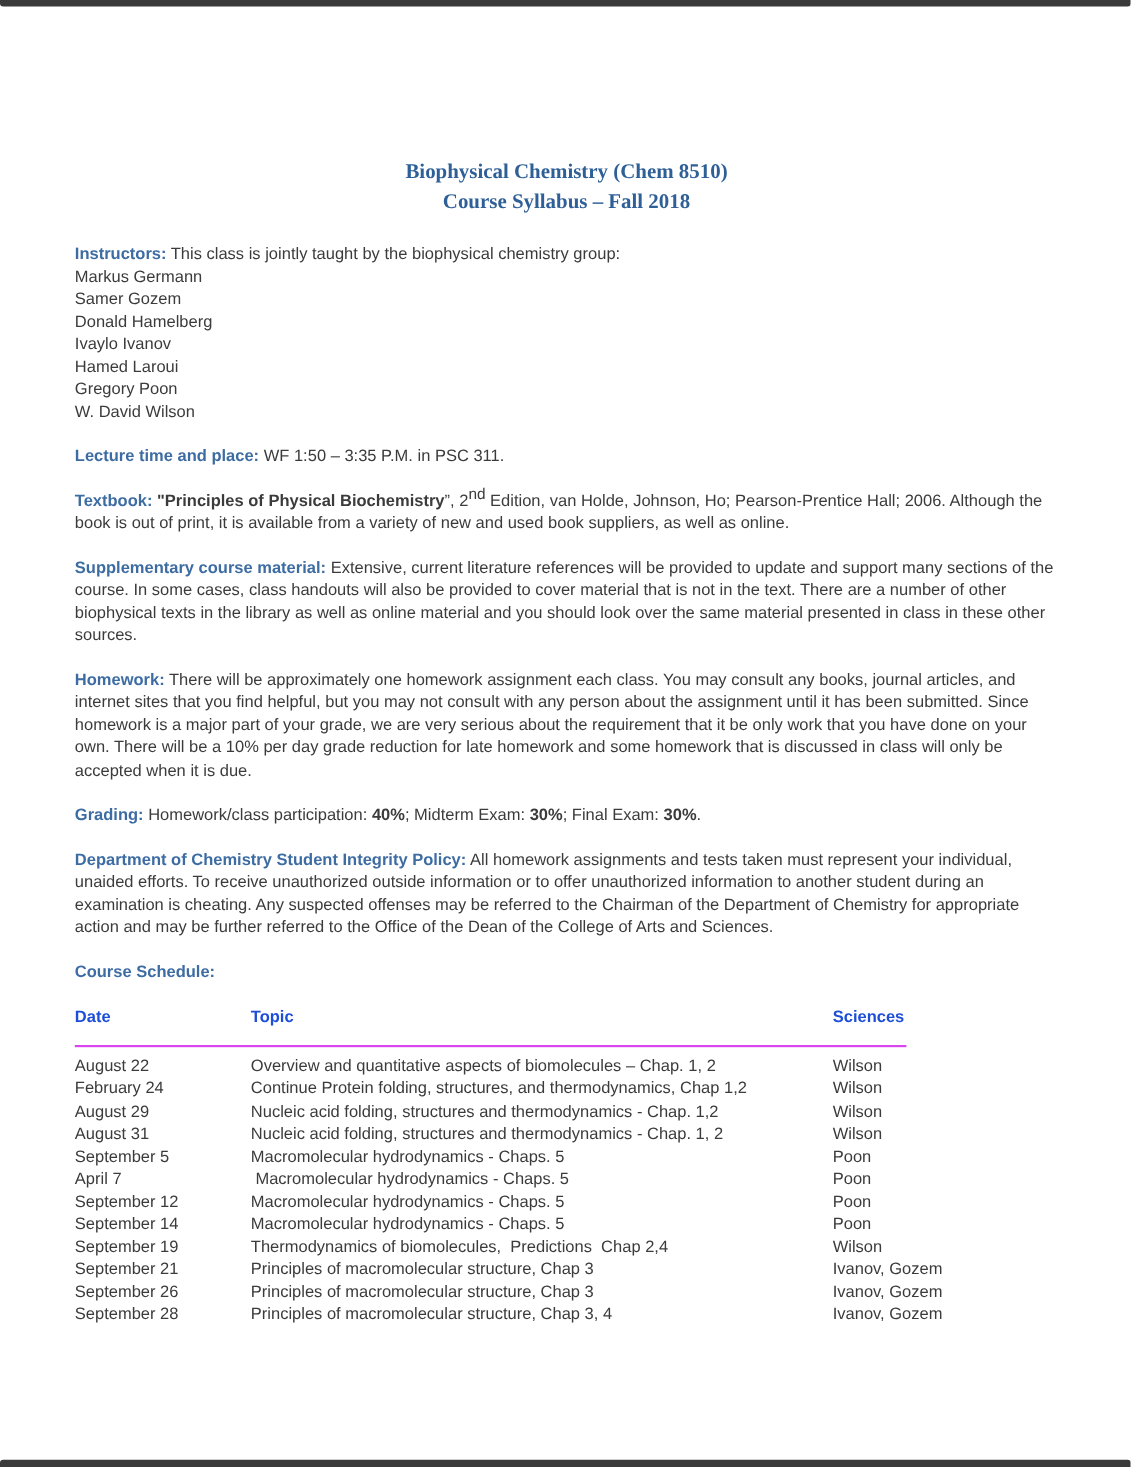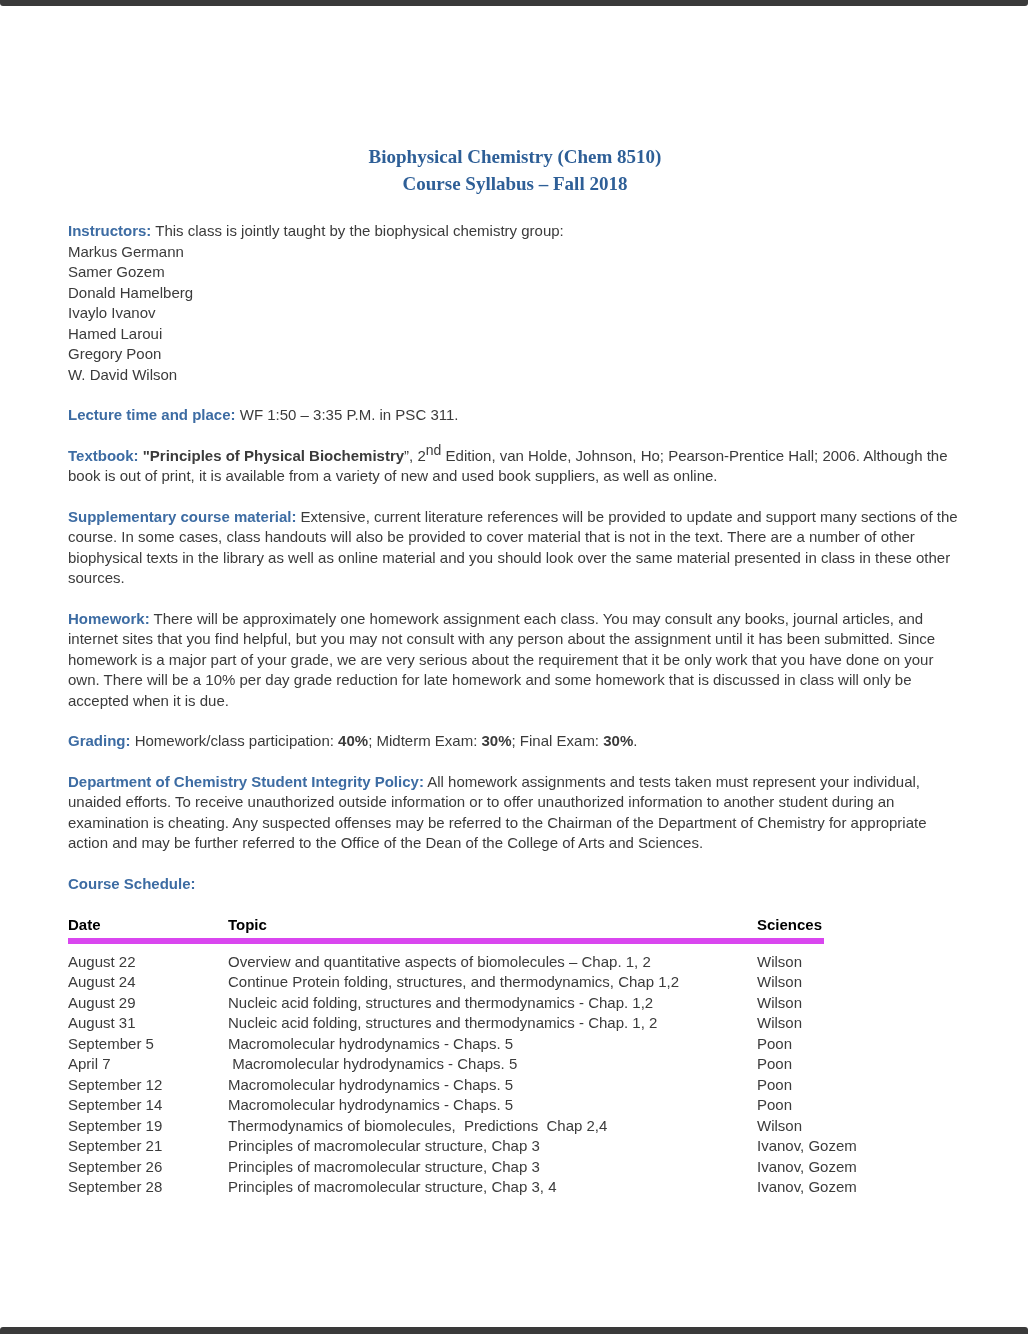--- a/index.html
+++ b/index.html
@@ -37,24 +37,24 @@
   .para.first { margin-top: 24px; }
   .label { color: #3d6ca3; font-weight: bold; }
   .names { margin: 0; }
   .name { margin: 0; }
   b { font-weight: bold; }
   sup { font-size: 14px; line-height: 0; vertical-align: super; }
   .sched { margin-top: 21px; }
   .sched-header {
     display: flex;
     width: 756px;
-    color: #000000;
+    color: #1d4ed8;
     font-weight: bold;
-    border-bottom: 6px solid #d946ef;
-    padding-bottom: 2px;
+    border-bottom: 2px solid #d946ef;
+    padding-bottom: 14px;
   }
   .sched-body { margin-top: 8px; }
   .sched-row { display: flex; }
   .col-date  { width: 160px; flex: none; }
   .col-topic { width: 529px; flex: none; white-space: pre-wrap; }
   .col-lect  { flex: 1; white-space: pre-wrap; }
 </style>
 </head>
 <body>
 
@@ -102,21 +102,21 @@
         <span class="col-lect">Sciences</span>
       </div>
       <div class="sched-body">
 
       <div class="sched-row">
           <span class="col-date">August 22</span>
           <span class="col-topic">Overview and quantitative aspects of biomolecules – Chap. 1, 2</span>
           <span class="col-lect">Wilson</span>
         </div>
           <div class="sched-row">
-          <span class="col-date">August 24</span>
+          <span class="col-date">February 24</span>
           <span class="col-topic">Continue Protein folding, structures, and thermodynamics, Chap 1,2</span>
           <span class="col-lect">Wilson</span>
         </div>
           <div class="sched-row">
           <span class="col-date">August 29</span>
           <span class="col-topic">Nucleic acid folding, structures and thermodynamics - Chap. 1,2</span>
           <span class="col-lect">Wilson</span>
         </div>
           <div class="sched-row">
           <span class="col-date">August 31</span>

